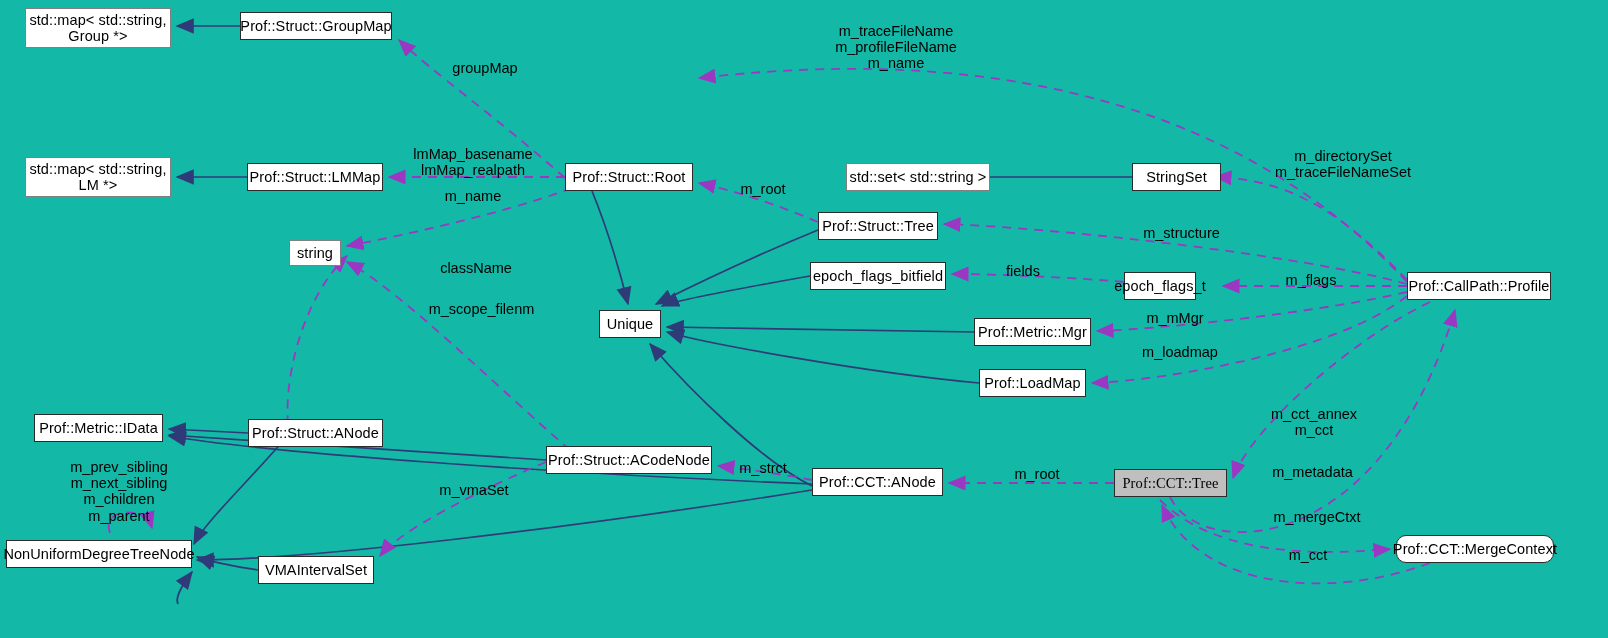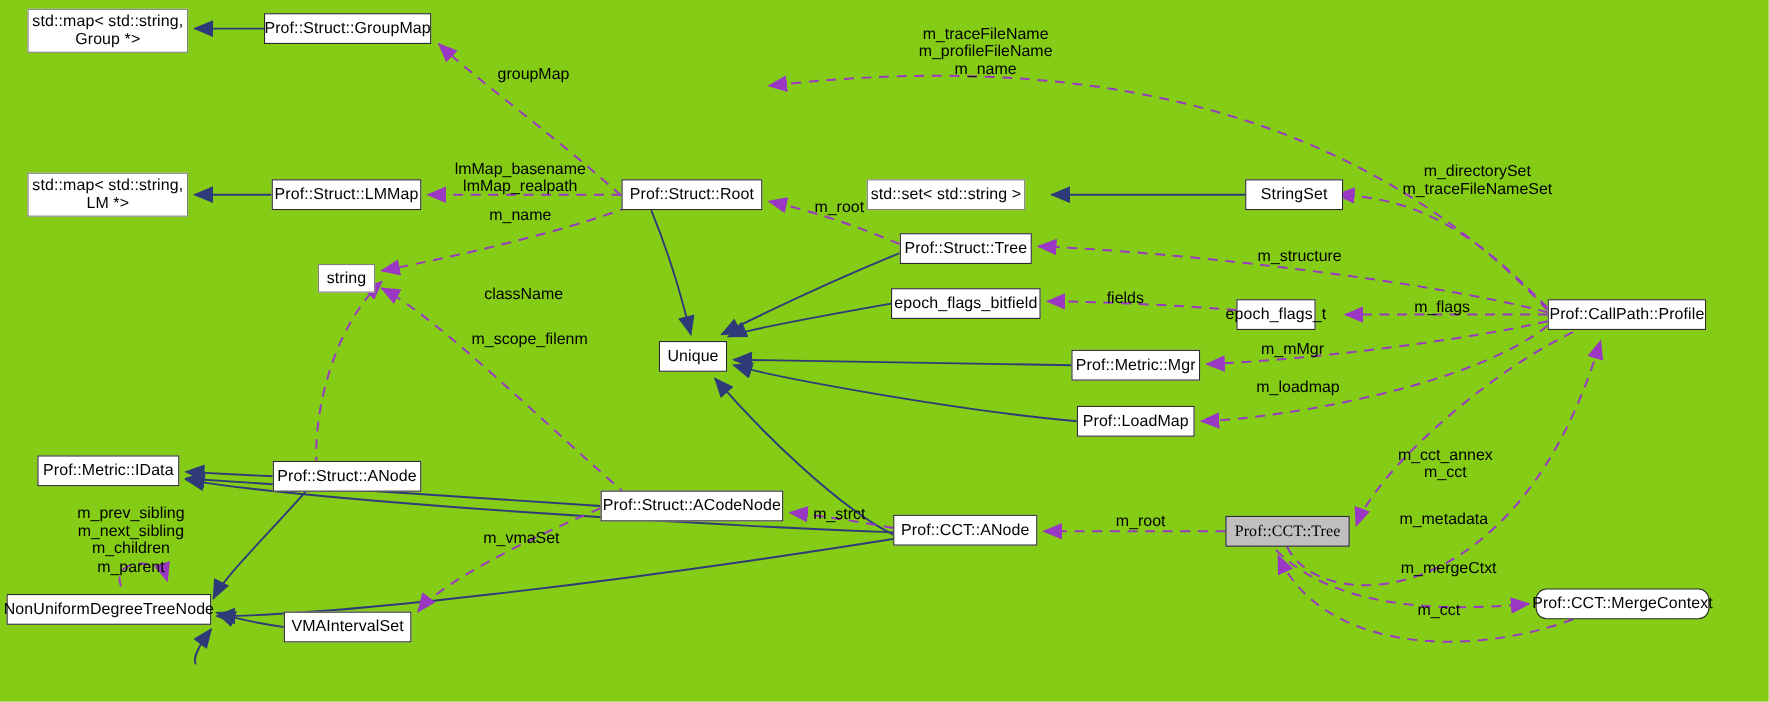--- a/index.html
+++ b/index.html
@@ -8,21 +8,21 @@
     padding: 0;
     background: #ffffff;
   }
   body {
     font-family: "Liberation Sans", "DejaVu Sans", sans-serif;
   }
   #diagram-root {
     position: relative;
     width: 1608px;
     height: 638px;
-    background: #84cc16;
+    background: #14b8a6;
     overflow: hidden;
   }
   svg.edges {
     position: absolute;
     left: 0; top: 0;
     width: 1608px;
     height: 638px;
   }
   .node {
     position: absolute;
@@ -119,21 +119,21 @@
   </svg>
 
   <div class="node template" style="left:25px; top:8px; width:146px; height:40px;">std::map&lt; std::string,
 Group *&gt;</div>
   <div class="node solid" style="left:240px; top:12px; width:152px; height:28px;">Prof::Struct::GroupMap</div>
   <div class="node template" style="left:25px; top:157px; width:146px; height:40px;">std::map&lt; std::string,
 LM *&gt;</div>
   <div class="node solid" style="left:247px; top:163px; width:136px; height:28px;">Prof::Struct::LMMap</div>
   <div class="node template" style="left:289px; top:240px; width:52px; height:26px;">string</div>
   <div class="node solid" style="left:565px; top:163px; width:128px; height:28px;">Prof::Struct::Root</div>
-  <div class="node template" style="left:788px; top:163px; width:144px; height:28px;">std::set&lt; std::string &gt;</div>
+  <div class="node template" style="left:846px; top:163px; width:144px; height:28px;">std::set&lt; std::string &gt;</div>
   <div class="node solid" style="left:1132px; top:163px; width:89px; height:28px;">StringSet</div>
   <div class="node solid" style="left:818px; top:212px; width:120px; height:28px;">Prof::Struct::Tree</div>
   <div class="node solid" style="left:810px; top:262px; width:136px; height:28px;">epoch_flags_bitfield</div>
   <div class="node solid" style="left:1124px; top:272px; width:72px; height:28px;">epoch_flags_t</div>
   <div class="node solid" style="left:1407px; top:272px; width:144px; height:28px;">Prof::CallPath::Profile</div>
   <div class="node solid" style="left:599px; top:310px; width:62px; height:28px;">Unique</div>
   <div class="node solid" style="left:974px; top:318px; width:117px; height:28px;">Prof::Metric::Mgr</div>
   <div class="node solid" style="left:979px; top:369px; width:107px; height:28px;">Prof::LoadMap</div>
   <div class="node solid" style="left:34px; top:414px; width:129px; height:28px;">Prof::Metric::IData</div>
   <div class="node solid" style="left:248px; top:419px; width:135px; height:28px;">Prof::Struct::ANode</div>

